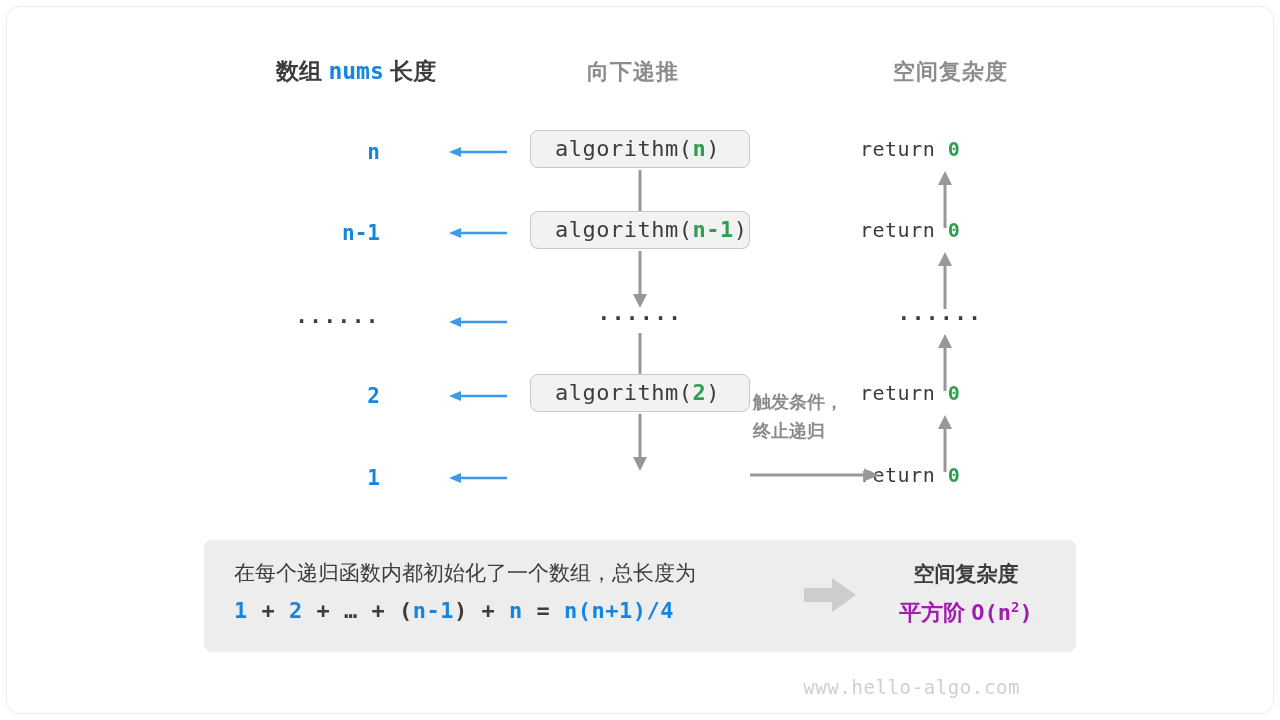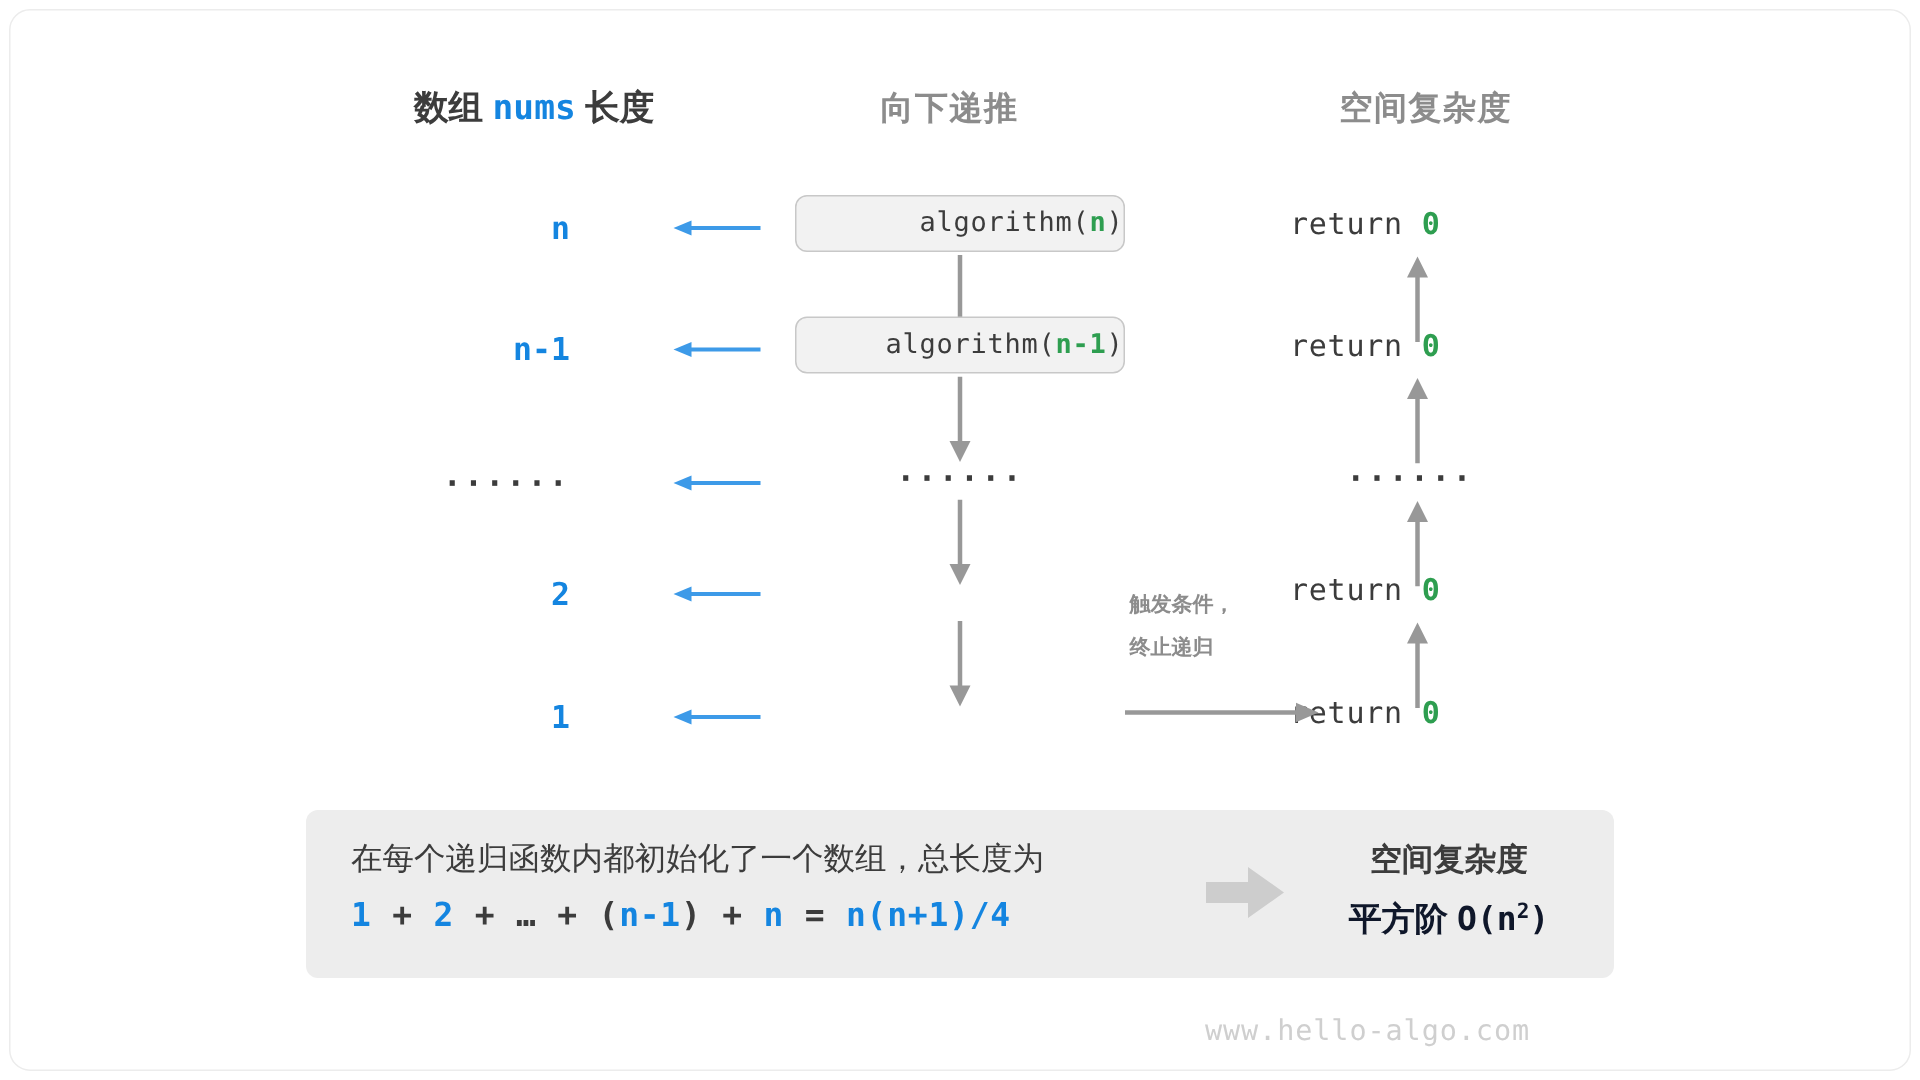--- a/index.html
+++ b/index.html
@@ -86,26 +86,27 @@
   
   .call-box {
     position: absolute;
     left: 530px;
     width: 220px;
     height: 38px;
     box-sizing: border-box;
     background: #f2f2f2;
     border: 1.5px solid #c8c8c8;
     border-radius: 8px;
-    text-align: right;
+    text-align: left;
     line-height: 36px;
-    font-size: 18px;
+    font-size: 22px;
     color: #3c3c3c;
     font-family: "DejaVu Sans Mono","Liberation Mono",monospace;
     letter-spacing: 0.5px;
+    padding-left: 24px;
   }
   .call-box .arg { color: #2e9e50; font-weight: bold; }
 
   .mid-dots {
     position: absolute;
     left: 530px;
     width: 220px;
     text-align: center;
     font-size: 21px;
     font-weight: bold;
@@ -142,21 +143,21 @@
 
   
   .vconn { position: absolute; width: 22px; height: 58px; }
 
   
   #terminate-note {
     position: absolute;
     left: 753px;
     top: 388px;
     width: 120px;
-    font-size: 14px;
+    font-size: 18px;
     font-weight: bold;
     color: #8c8c8c;
     line-height: 29px;
     text-align: left;
   }
 
   
   #h-arrow { position: absolute; left: 750px; top: 466px; width: 130px; height: 18px; }
 
   
@@ -213,21 +214,21 @@
     font-size: 21px;
     font-weight: bold;
     color: #3c3c3c;
     line-height: 32px;
     white-space: nowrap;
   }
   #complexity-value {
     margin-top: 8px;
     font-size: 22px;
     font-weight: bold;
-    color: #0f172a;
+    color: #a21caf;
     white-space: nowrap;
   }
   #complexity-value .mono-part { font-family: "DejaVu Sans Mono","Liberation Mono",monospace; }
   #complexity-value sup { font-size: 14px; }
 
   
   #watermark {
     position: absolute;
     right: 44px;
     bottom: 22px;
@@ -320,20 +321,23 @@
     <line x1="11" y1="58" x2="11" y2="12" stroke="#989898" stroke-width="3"></line>
     <polygon points="11,1 4,15 18,15" fill="#989898"></polygon>
   </svg>
 
   <div class="row" style="top:374px;">
     <div class="len-label" style="left:260px;">2</div>
     <svg class="blue-arrow" viewBox="0 0 62 16">
       <line x1="60" y1="8" x2="12" y2="8" stroke="#3d9ae8" stroke-width="2.6"></line>
       <polygon points="2,8 14,3 14,13" fill="#3d9ae8"></polygon>
     </svg>
+    <div class="call-box">
+      <span>algorithm(</span><span class="arg">2</span><span>)</span>
+    </div>
     <div class="ret-label">
       <span>return</span>
       <span class="zero">0</span>
     </div>
   </div>
 
   <svg class="vconn" style="left:629px; top:414px;" viewBox="0 0 22 58">
     <line x1="11" y1="0" x2="11" y2="46" stroke="#989898" stroke-width="3"></line>
     <polygon points="11,57 4,43 18,43" fill="#989898"></polygon>
   </svg>

